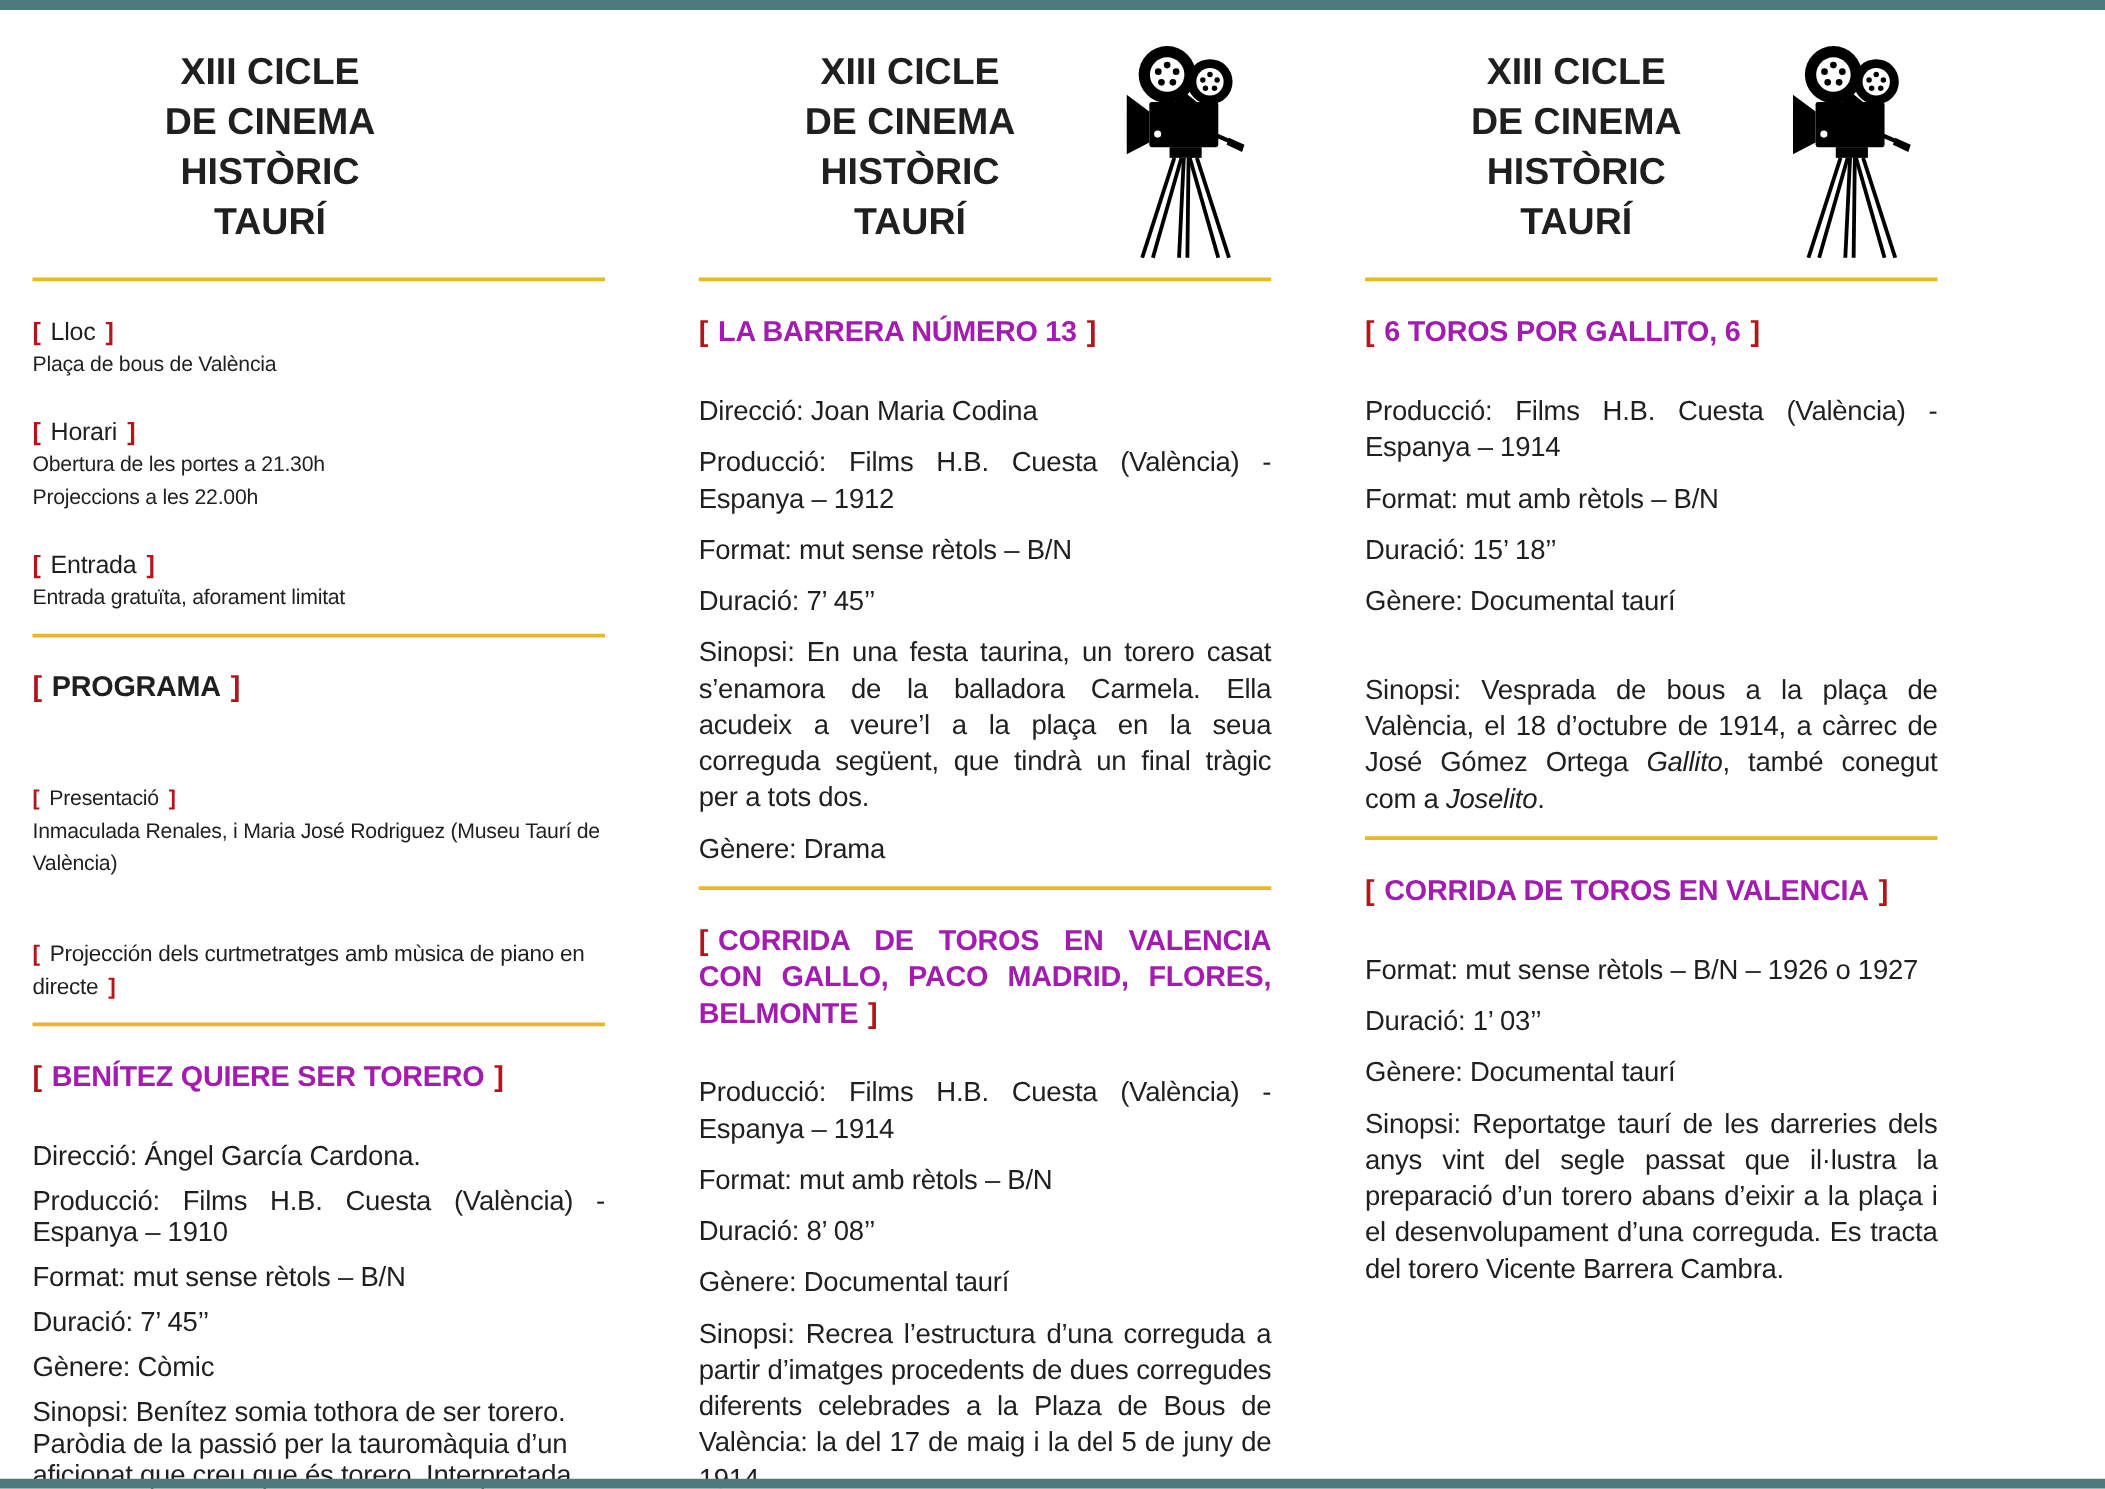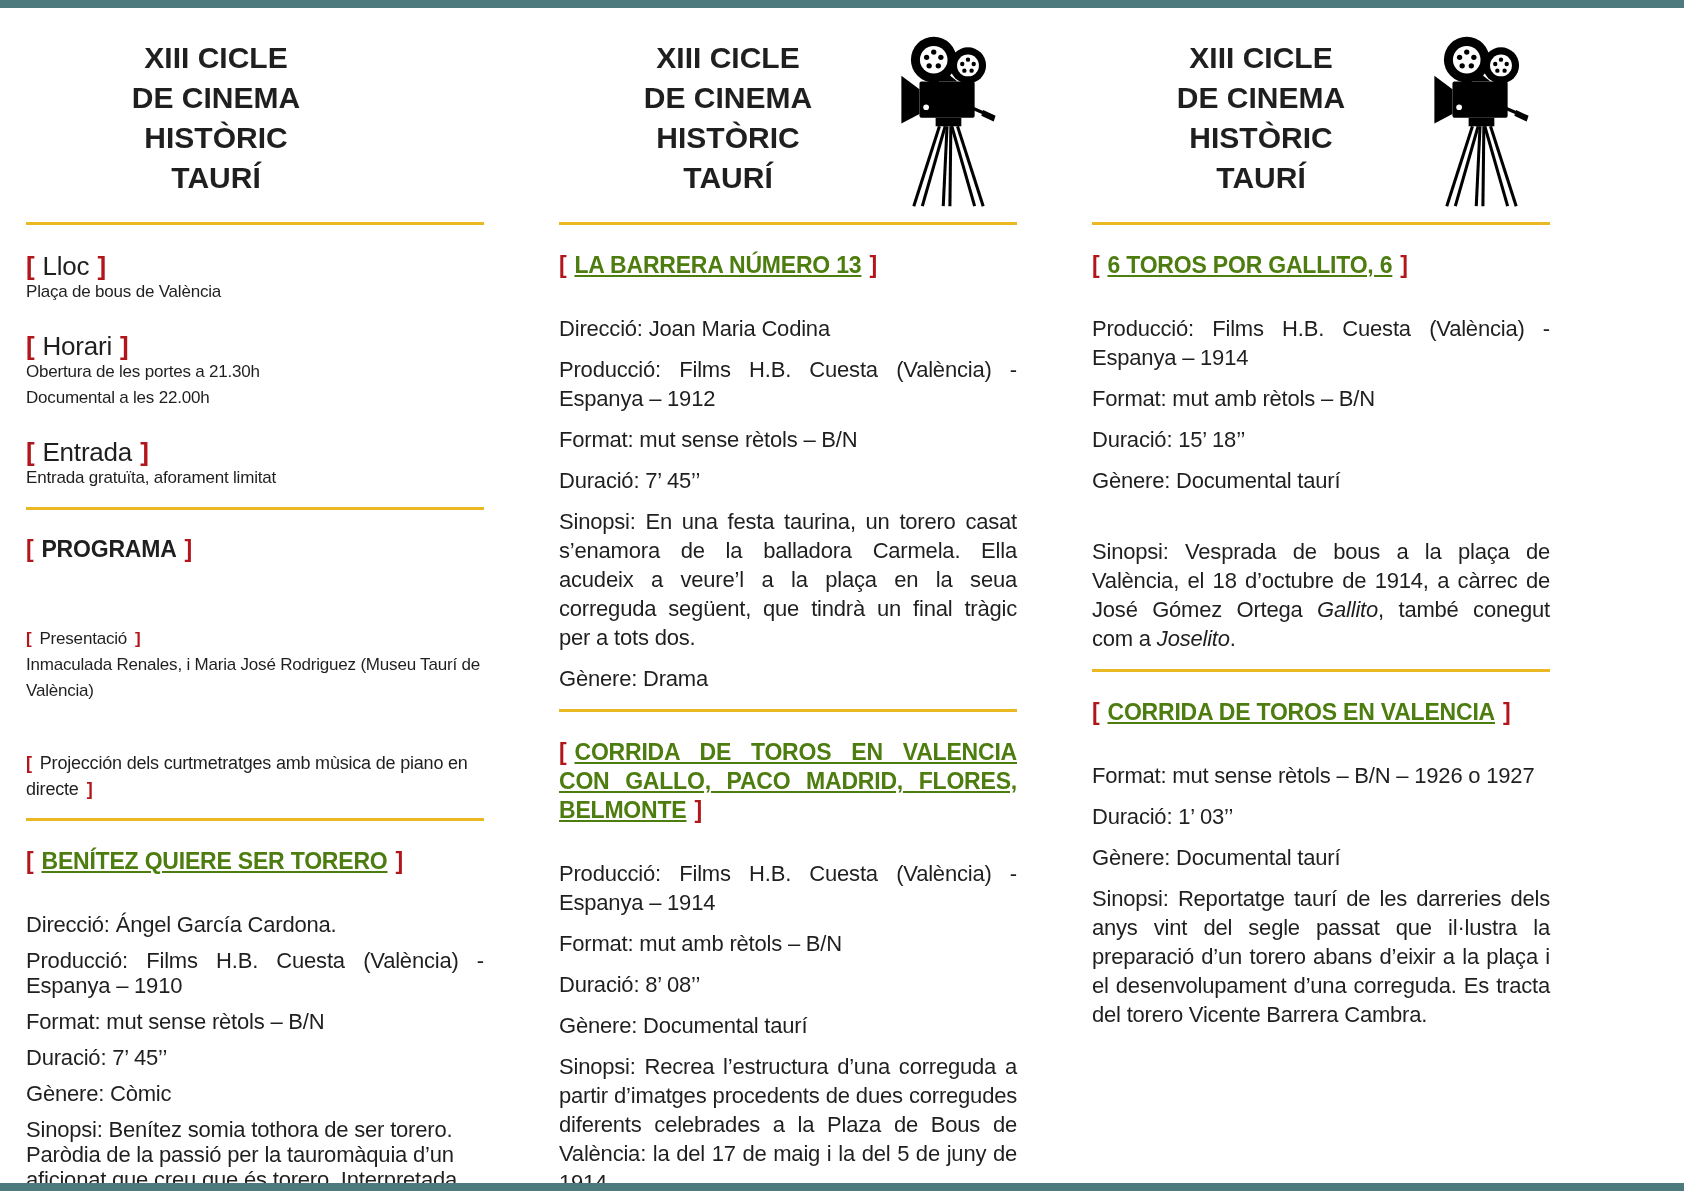--- a/index.html
+++ b/index.html
@@ -25,29 +25,29 @@
   .camera{width:102px;height:176px;flex:0 0 102px;margin:2px 18px 0 0;}
   .panel-left .brand{max-width:380px;}
   hr.gold{border:none;border-top:3px solid #e9b822;margin:16px 0 0 0;}
   .bk{color:#b2151a;font-weight:700;}
   .bk-open{padding-right:8px;}
   .bk-close{padding-left:8px;}
   p{margin:0;}
   .line{font-size:17px;line-height:26px;}
   .date-header{margin-top:22px;font-size:23px;font-weight:700;}
   .group{margin-top:28px;}
-  .group .glabel{font-size:26px;line-height:26px;}
+  .group .glabel{font-size:20px;line-height:26px;}
   .group .glabel .bk{font-weight:700;}
   .hr2{margin-top:32px;}
   .programa-header{margin-top:26px;font-size:23px;font-weight:700;}
   .presentacio{margin-top:63px;}
   .projeccio{margin-top:46px;font-size:18px;line-height:26px;}
   .hr3{margin-top:30px;}
   .film-title{margin-top:26px;font-size:23px;line-height:29px;font-weight:700;}
-  .film-title .bhead-text{color:#4d7c0f;text-decoration:underline;}
+  .film-title .bhead-text{color:#a21caf;}
   .para{font-size:22px;line-height:29px;margin-top:12px;text-align:justify;}
   .para.first{margin-top:34px;}
   .para.left{text-align:left;}
   .col1 .para{line-height:25px;margin-top:11px;}
   .col1 .para.first{margin-top:36px;}
   .just-head{text-align:justify;}
   .it{font-style:italic;}
   .gap-top{margin-top:42px;}
   .hr-late{margin-top:56px;}
 </style>
@@ -75,21 +75,21 @@
         <span class="bk bk-open">[</span><span>Lloc</span><span class="bk bk-close">]</span>
       </p>
       <p class="line">Plaça de bous de València</p>
     </div>
 
     <div class="group">
       <p class="glabel">
         <span class="bk bk-open">[</span><span>Horari</span><span class="bk bk-close">]</span>
       </p>
       <p class="line">Obertura de les portes a 21.30h</p>
-      <p class="line">Documental a les 22.00h</p>
+      <p class="line">Projeccions a les 22.00h</p>
     </div>
 
     <div class="group">
       <p class="glabel">
         <span class="bk bk-open">[</span><span>Entrada</span><span class="bk bk-close">]</span>
       </p>
       <p class="line">Entrada gratuïta, aforament limitat</p>
     </div>
 
     <hr class="gold hr2">

